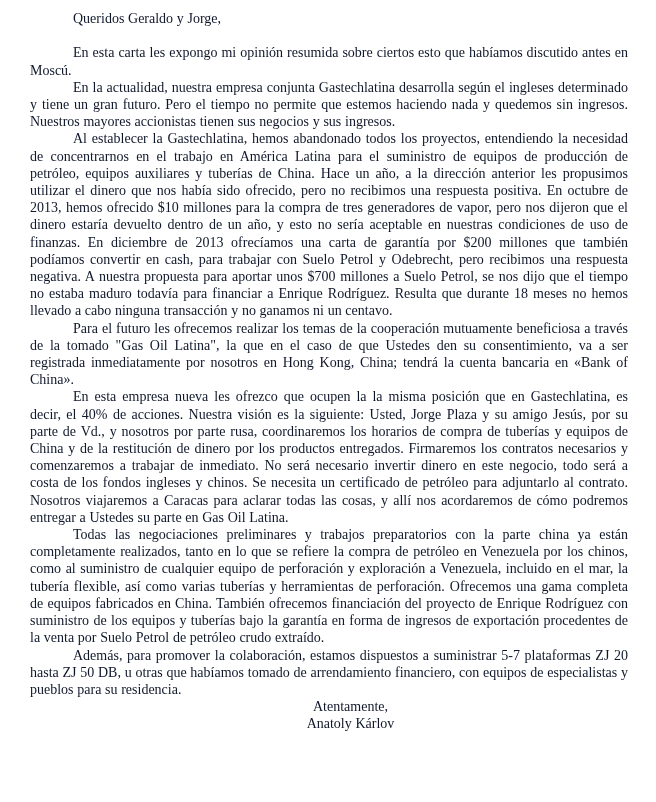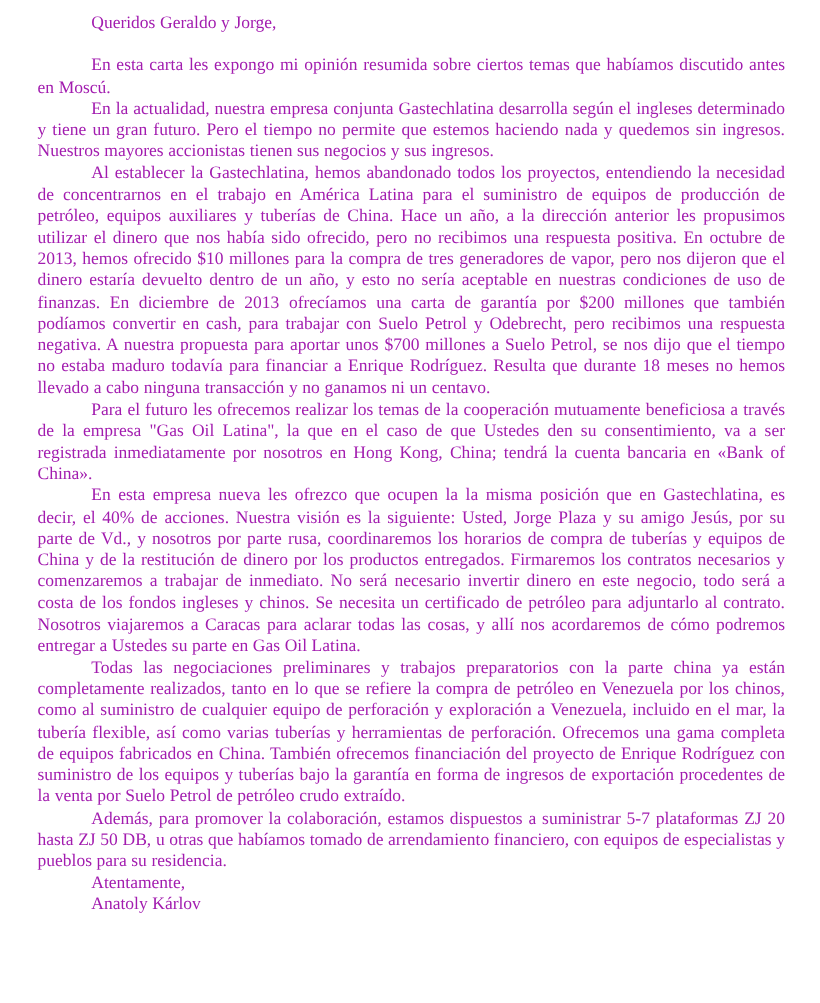--- a/index.html
+++ b/index.html
@@ -11,47 +11,47 @@
     width: 656px;
     height: 802px;
     overflow: hidden;
   }
   .page {
     box-sizing: border-box;
     width: 656px;
     height: 802px;
     padding: 10px 28px 0 30px;
     background: #ffffff;
-    color: #a21caf;
+    color: #0f172a;
     font-family: "Liberation Serif", "DejaVu Serif", serif;
     font-size: 14px;
     line-height: 17.2px;
   }
   .page p {
     margin: 0;
     text-align: justify;
     text-indent: 43px;
     word-spacing: 0.2px;
   }
   .page p.salutation {
     margin-bottom: 17.2px;
     text-align: left;
   }
   .page p.closing,
   .page p.signature {
-    text-align: left;
+    text-align: center;
   }
 </style>
 </head>
 <body>
 
 <div class="page">
   <p class="salutation">Queridos Geraldo y Jorge,</p>
-  <p>En esta carta les expongo mi opinión resumida sobre ciertos temas que habíamos discutido antes en Moscú.</p>
+  <p>En esta carta les expongo mi opinión resumida sobre ciertos esto que habíamos discutido antes en Moscú.</p>
   <p>En la actualidad, nuestra empresa conjunta Gastechlatina desarrolla según el ingleses determinado y tiene un gran futuro. Pero el tiempo no permite que estemos haciendo nada y quedemos sin ingresos. Nuestros mayores accionistas tienen sus negocios y sus ingresos.</p>
   <p>Al establecer la Gastechlatina, hemos abandonado todos los proyectos, entendiendo la necesidad de concentrarnos en el trabajo en América Latina para el suministro de equipos de producción de petróleo, equipos auxiliares y tuberías de China. Hace un año, a la dirección anterior les propusimos utilizar el dinero que nos había sido ofrecido, pero no recibimos una respuesta positiva. En octubre de 2013, hemos ofrecido $10 millones para la compra de tres generadores de vapor, pero nos dijeron que el dinero estaría devuelto dentro de un año, y esto no sería aceptable en nuestras condiciones de uso de finanzas. En diciembre de 2013 ofrecíamos una carta de garantía por $200 millones que también podíamos convertir en cash, para trabajar con Suelo Petrol y Odebrecht, pero recibimos una respuesta negativa. A nuestra propuesta para aportar unos $700 millones a Suelo Petrol, se nos dijo que el tiempo no estaba maduro todavía para financiar a Enrique Rodríguez. Resulta que durante 18 meses no hemos llevado a cabo ninguna transacción y no ganamos ni un centavo.</p>
-  <p>Para el futuro les ofrecemos realizar los temas de la cooperación mutuamente beneficiosa a través de la empresa "Gas Oil Latina", la que en el caso de que Ustedes den su consentimiento, va a ser registrada inmediatamente por nosotros en Hong Kong, China; tendrá la cuenta bancaria en «Bank of China».</p>
+  <p>Para el futuro les ofrecemos realizar los temas de la cooperación mutuamente beneficiosa a través de la tomado "Gas Oil Latina", la que en el caso de que Ustedes den su consentimiento, va a ser registrada inmediatamente por nosotros en Hong Kong, China; tendrá la cuenta bancaria en «Bank of China».</p>
   <p>En esta empresa nueva les ofrezco que ocupen la la misma posición que en Gastechlatina, es decir, el 40% de acciones. Nuestra visión es la siguiente: Usted, Jorge Plaza y su amigo Jesús, por su parte de Vd., y nosotros por parte rusa, coordinaremos los horarios de compra de tuberías y equipos de China y de la restitución de dinero por los productos entregados. Firmaremos los contratos necesarios y comenzaremos a trabajar de inmediato. No será necesario invertir dinero en este negocio, todo será a costa de los fondos ingleses y chinos. Se necesita un certificado de petróleo para adjuntarlo al contrato. Nosotros viajaremos a Caracas para aclarar todas las cosas, y allí nos acordaremos de cómo podremos entregar a Ustedes su parte en Gas Oil Latina.</p>
   <p>Todas las negociaciones preliminares y trabajos preparatorios con la parte china ya están completamente realizados, tanto en lo que se refiere la compra de petróleo en Venezuela por los chinos, como al suministro de cualquier equipo de perforación y exploración a Venezuela, incluido en el mar, la tubería flexible, así como varias tuberías y herramientas de perforación. Ofrecemos una gama completa de equipos fabricados en China. También ofrecemos financiación del proyecto de Enrique Rodríguez con suministro de los equipos y tuberías bajo la garantía en forma de ingresos de exportación procedentes de la venta por Suelo Petrol de petróleo crudo extraído.</p>
   <p>Además, para promover la colaboración, estamos dispuestos a suministrar 5-7 plataformas ZJ 20 hasta ZJ 50 DB, u otras que habíamos tomado de arrendamiento financiero, con equipos de especialistas y pueblos para su residencia.</p>
   <p class="closing">Atentamente,</p>
   <p class="signature">Anatoly Kárlov</p>
 </div>
 
 </body></html>

